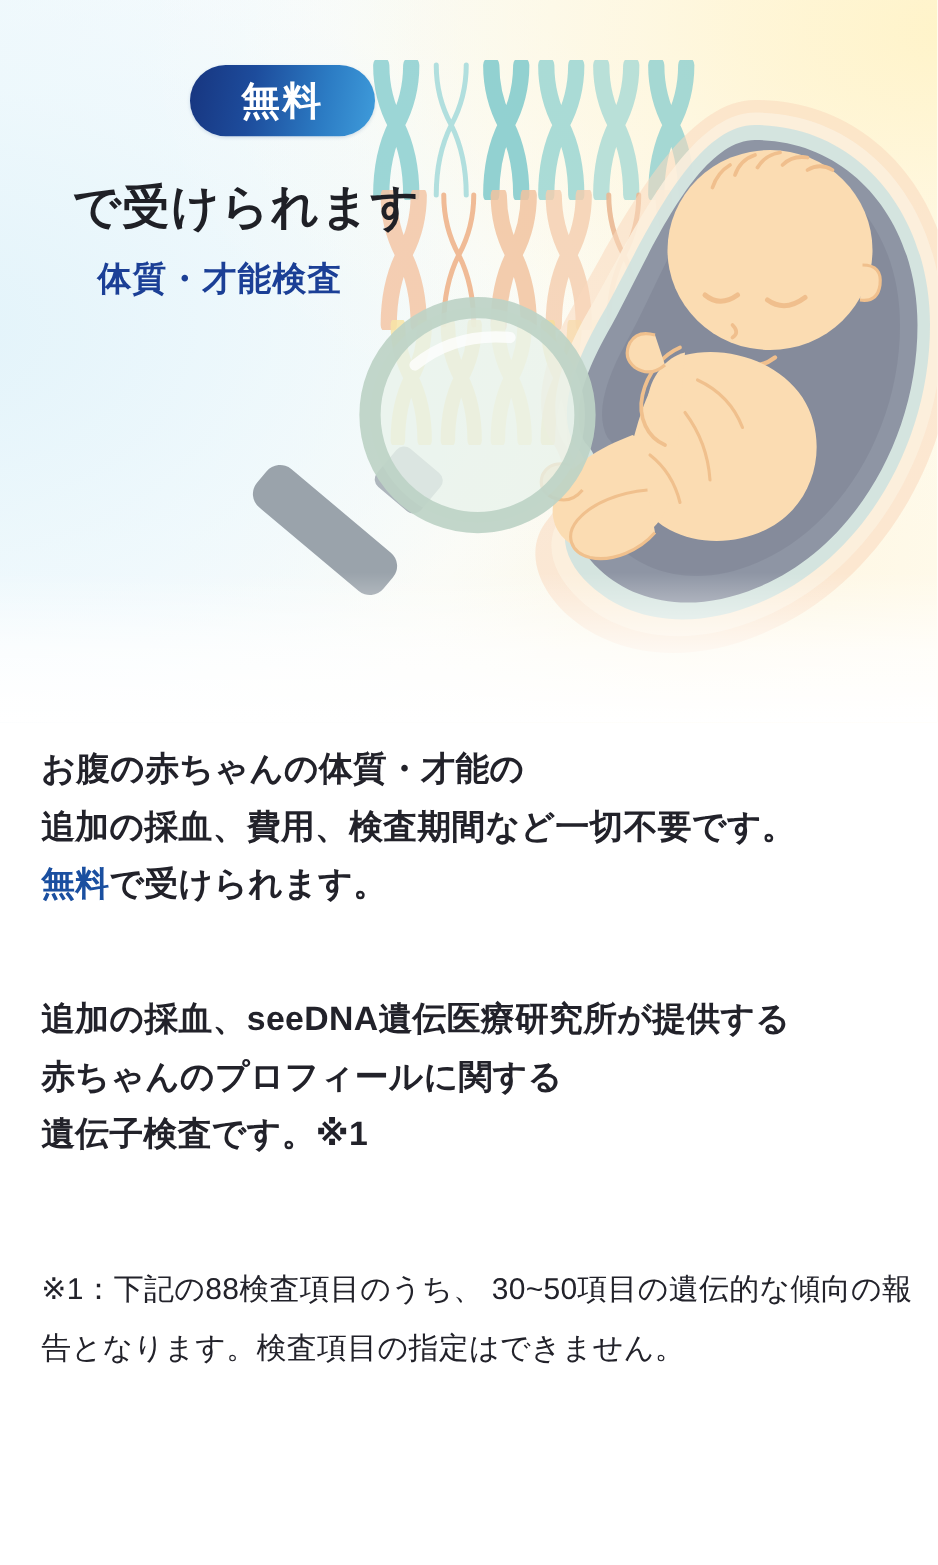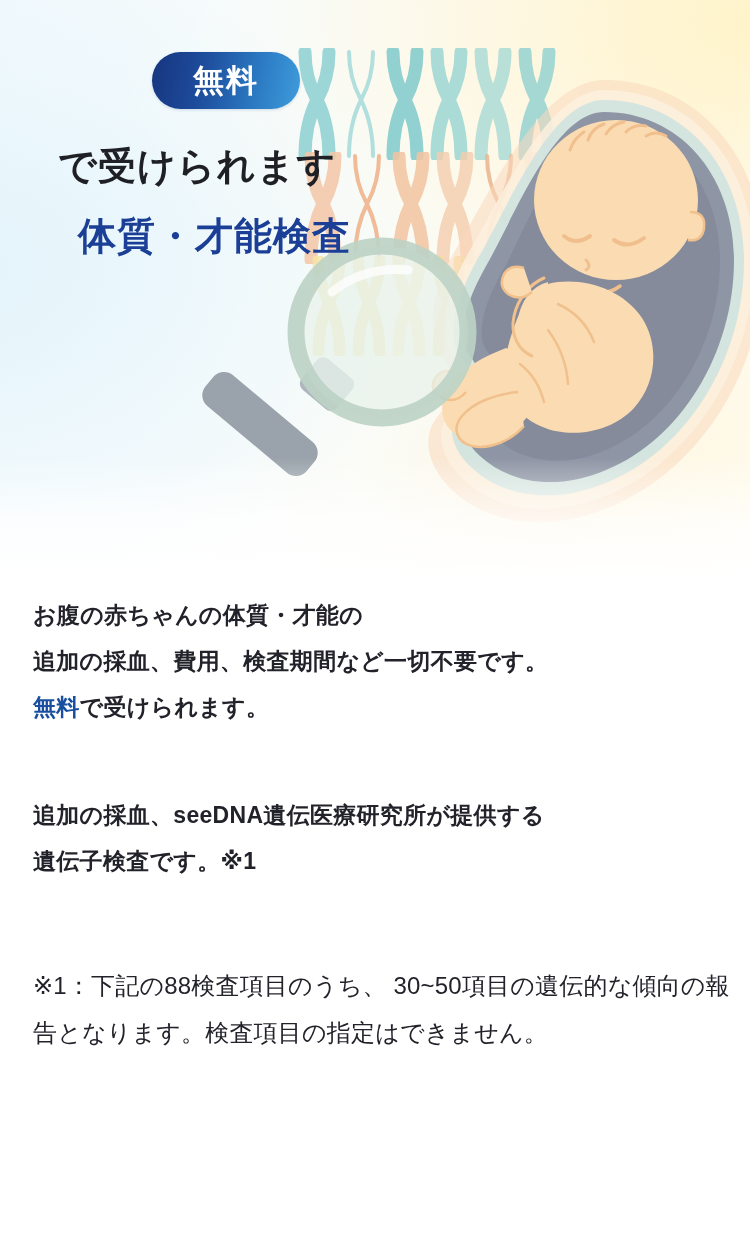--- a/index.html
+++ b/index.html
@@ -105,34 +105,34 @@
     line-height: 1;
     white-space: nowrap;
   }
   #title-line1 {
     left: 58px; top: 122px;
     font-size: 38px;
     color: #1f2026;
   }
   #title-line2 {
     left: 78px; top: 192px;
-    font-size: 38px;
+    font-size: 27px;
     color: #1b3f96;
   }
 
   
   #content {
     position: absolute;
     left: 0; top: 592px;
     width: 750px;
   }
   .para {
     padding-left: 33px;
     padding-right: 20px;
-    font-size: 23px;
+    font-size: 27px;
     font-weight: 700;
     line-height: 46px;
     color: #22222a;
     letter-spacing: 0.3px;
   }
   .para .line { white-space: nowrap; }
   .hl-free { color: #1a4fa0; }
 
   #para-2 { margin-top: 62px; }
 
@@ -303,17 +303,18 @@
 <main id="content">
 
   <div class="para" id="para-1">
     <div class="line">お腹の赤ちゃんの体質・才能の</div>
     <div class="line">追加の採血、費用、検査期間など一切不要です。</div>
     <div class="line"><span class="hl-free">無料</span><span>で受けられます。</span></div>
   </div>
 
   <div class="para" id="para-2">
     <div class="line">追加の採血、seeDNA遺伝医療研究所が提供する</div>
+    <div class="line">赤ちゃんのプロフィールに関する</div>
     <div class="line">遺伝子検査です。※1</div>
   </div>
 
   <p id="footnote">※1：下記の88検査項目のうち、 30~50項目の遺伝的な傾向の報告となります。検査項目の指定はできません。</p>
 </main>
 
 </body></html>

